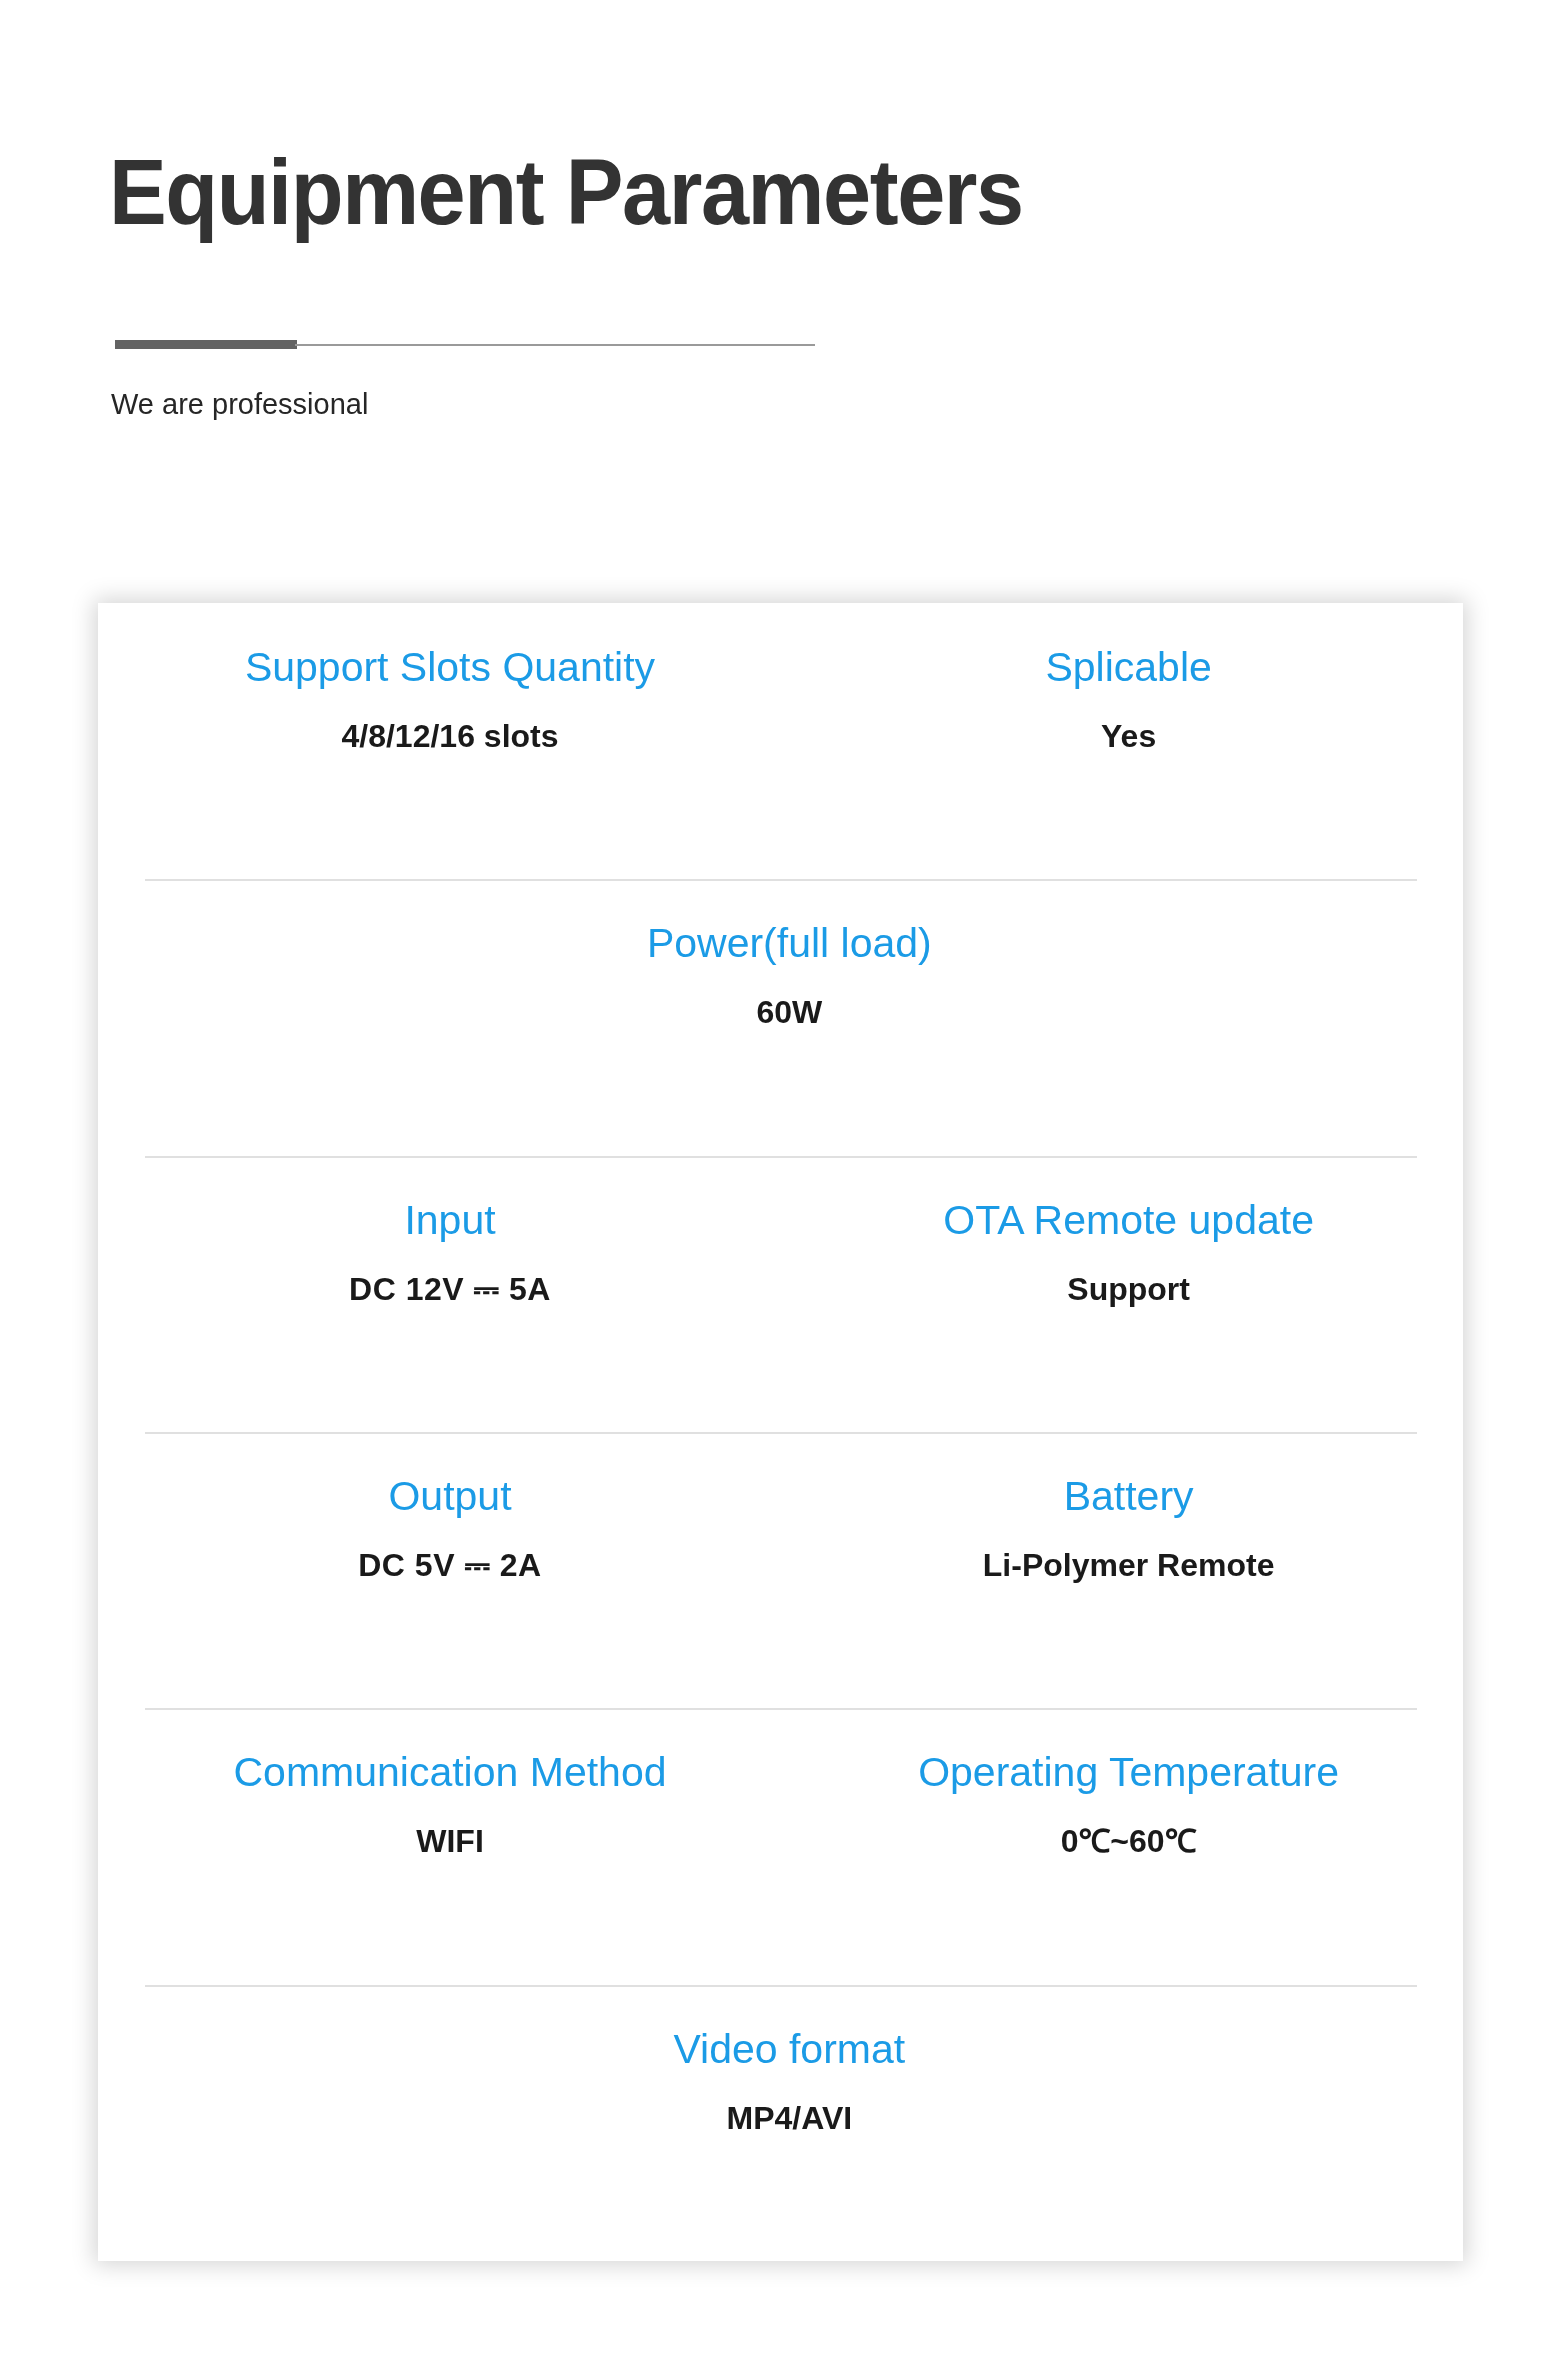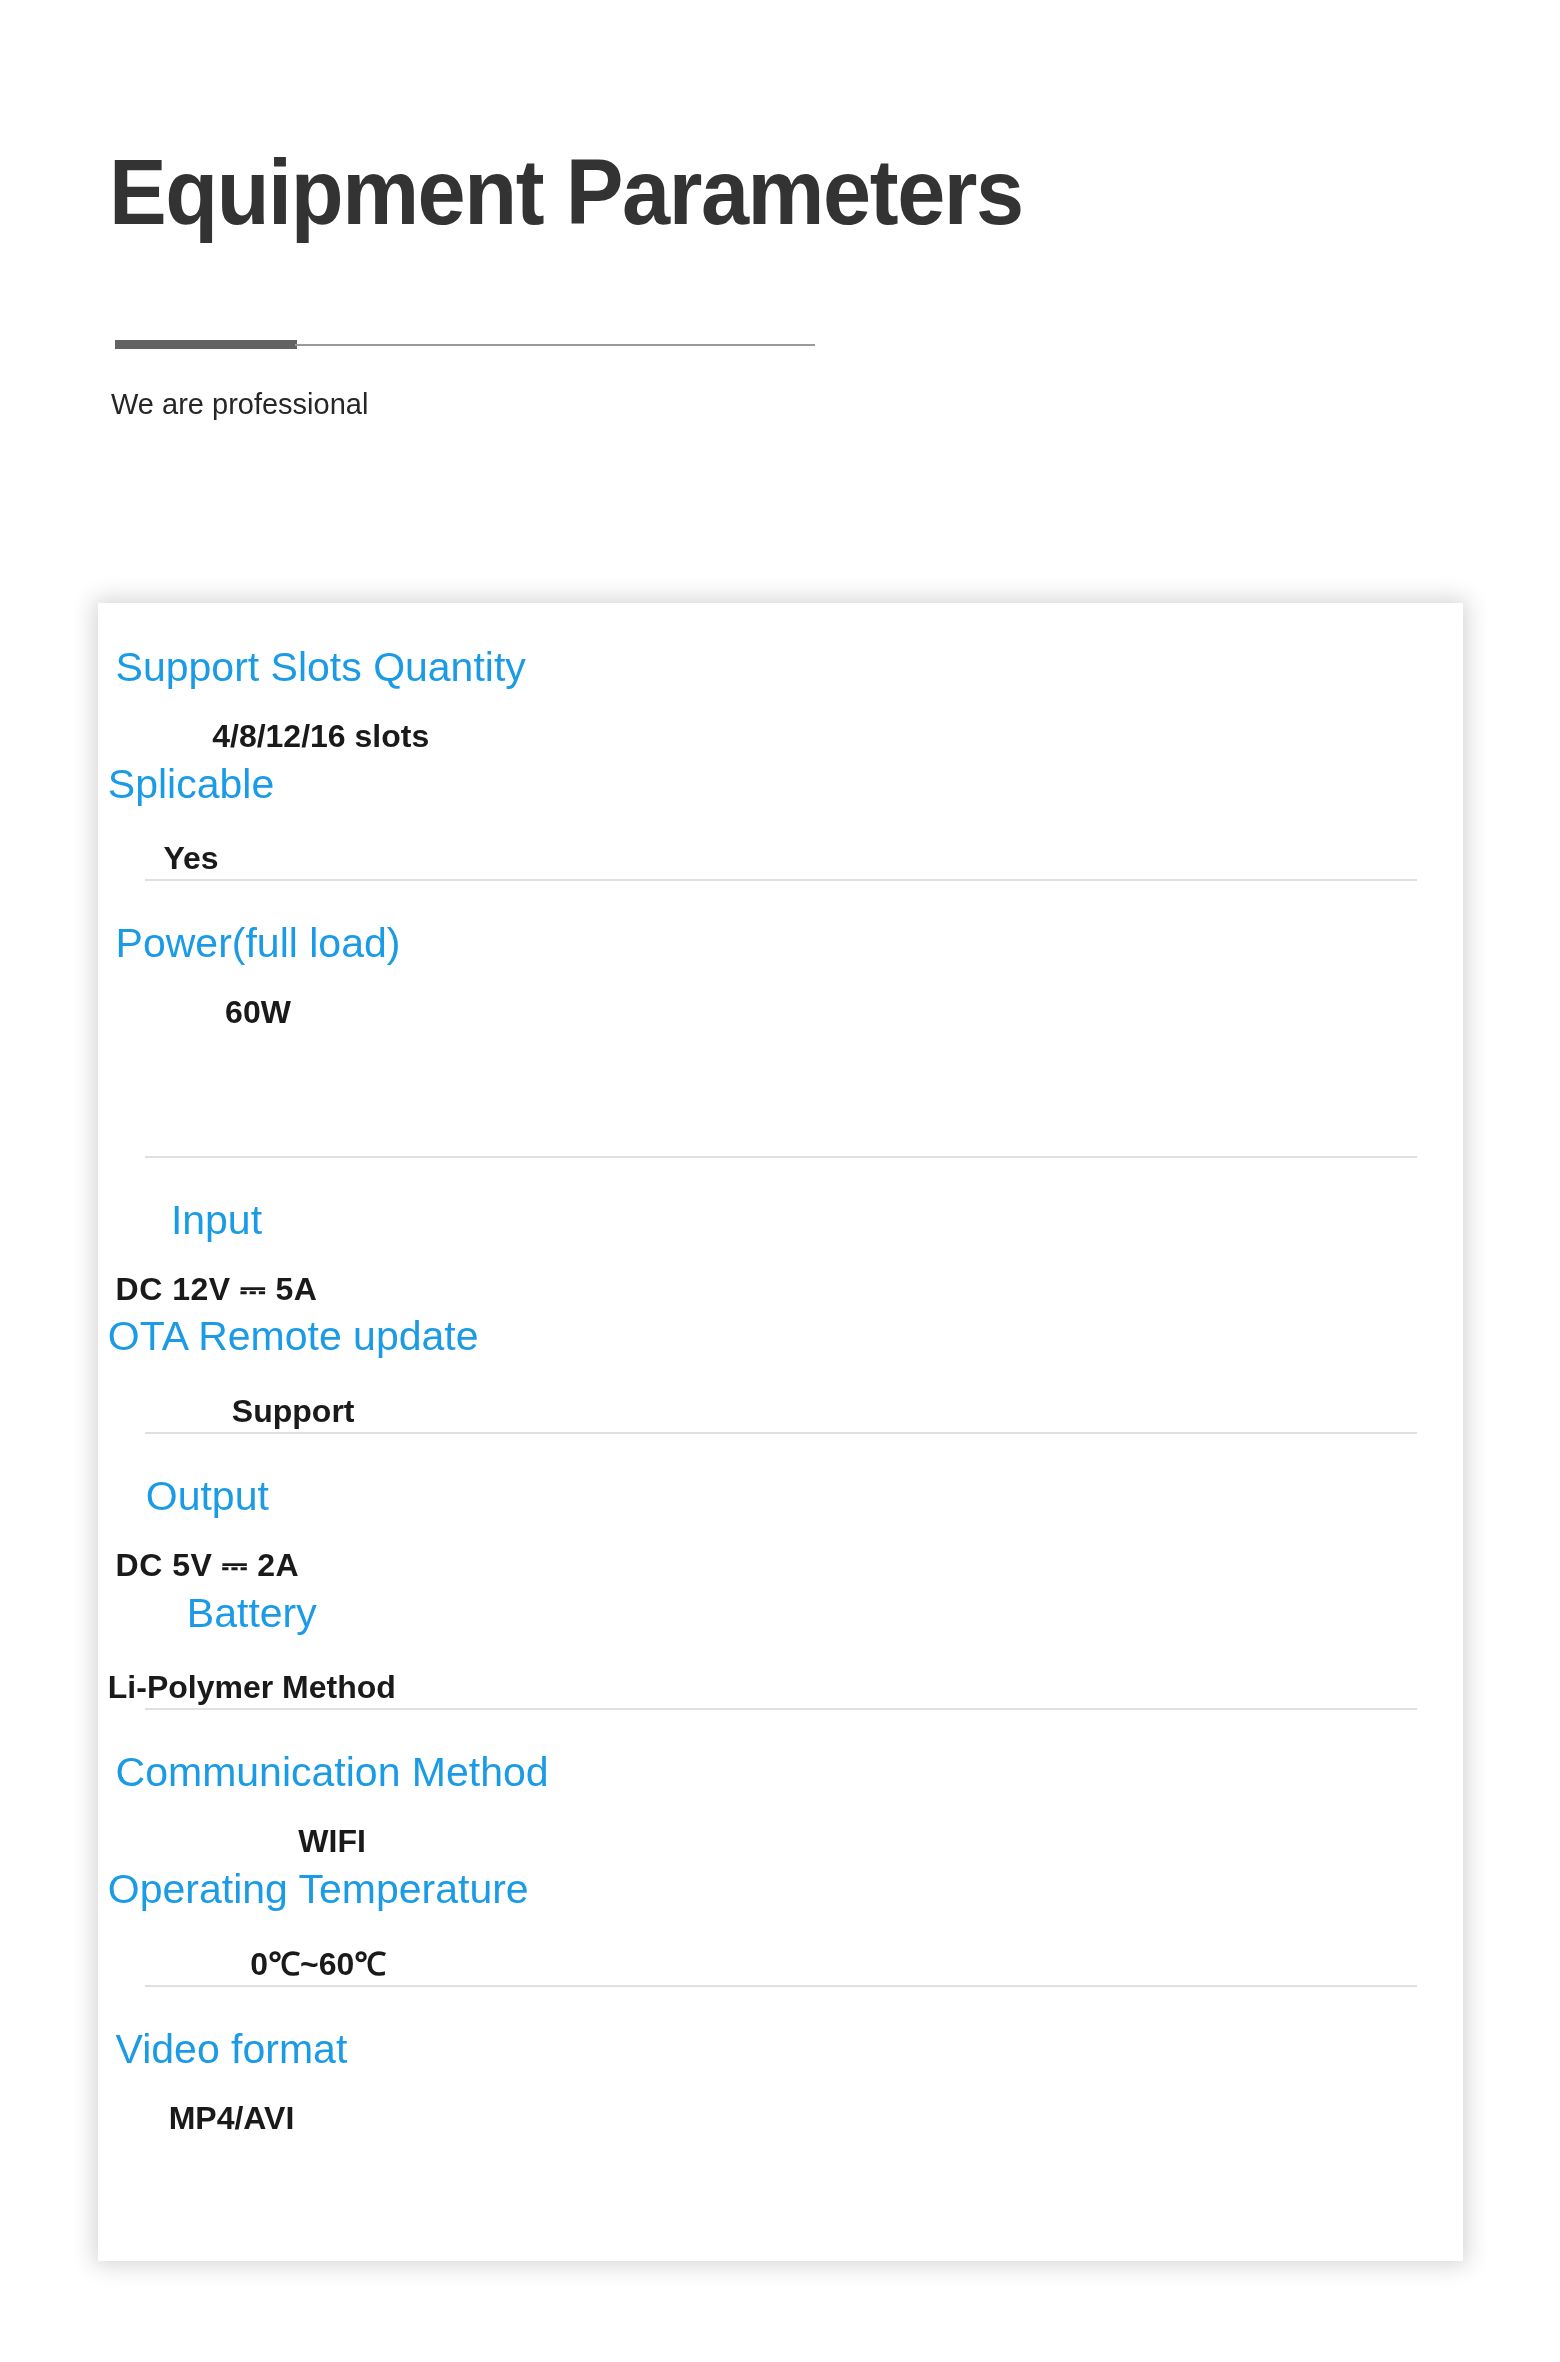--- a/index.html
+++ b/index.html
@@ -88,21 +88,20 @@
     width: 100%;
     height: 100%;
     display: flex;
     flex-direction: column;
   }
 
   .spec-row {
     position: relative;
     flex: 1 1 0;
     display: flex;
-    flex-direction: column;
     align-items: flex-start;
     padding-top: 43px;
     box-sizing: border-box;
   }
   .spec-row + .spec-row::before {
     content: "";
     position: absolute;
     left: 47px;
     top: 0;
     width: 1272px;
@@ -185,21 +184,21 @@
       </div>
     </div>
 
     <div class="spec-row">
       <div class="spec-cell left">
         <div class="spec-label">Output</div>
         <div class="spec-value dc">DC 5V ⎓ 2A</div>
       </div>
       <div class="spec-cell right">
         <div class="spec-label">Battery</div>
-        <div class="spec-value">Li-Polymer Method</div>
+        <div class="spec-value">Li-Polymer Remote</div>
       </div>
     </div>
 
     <div class="spec-row">
       <div class="spec-cell left">
         <div class="spec-label">Communication Method</div>
         <div class="spec-value">WIFI</div>
       </div>
       <div class="spec-cell right">
         <div class="spec-label">Operating Temperature</div>

